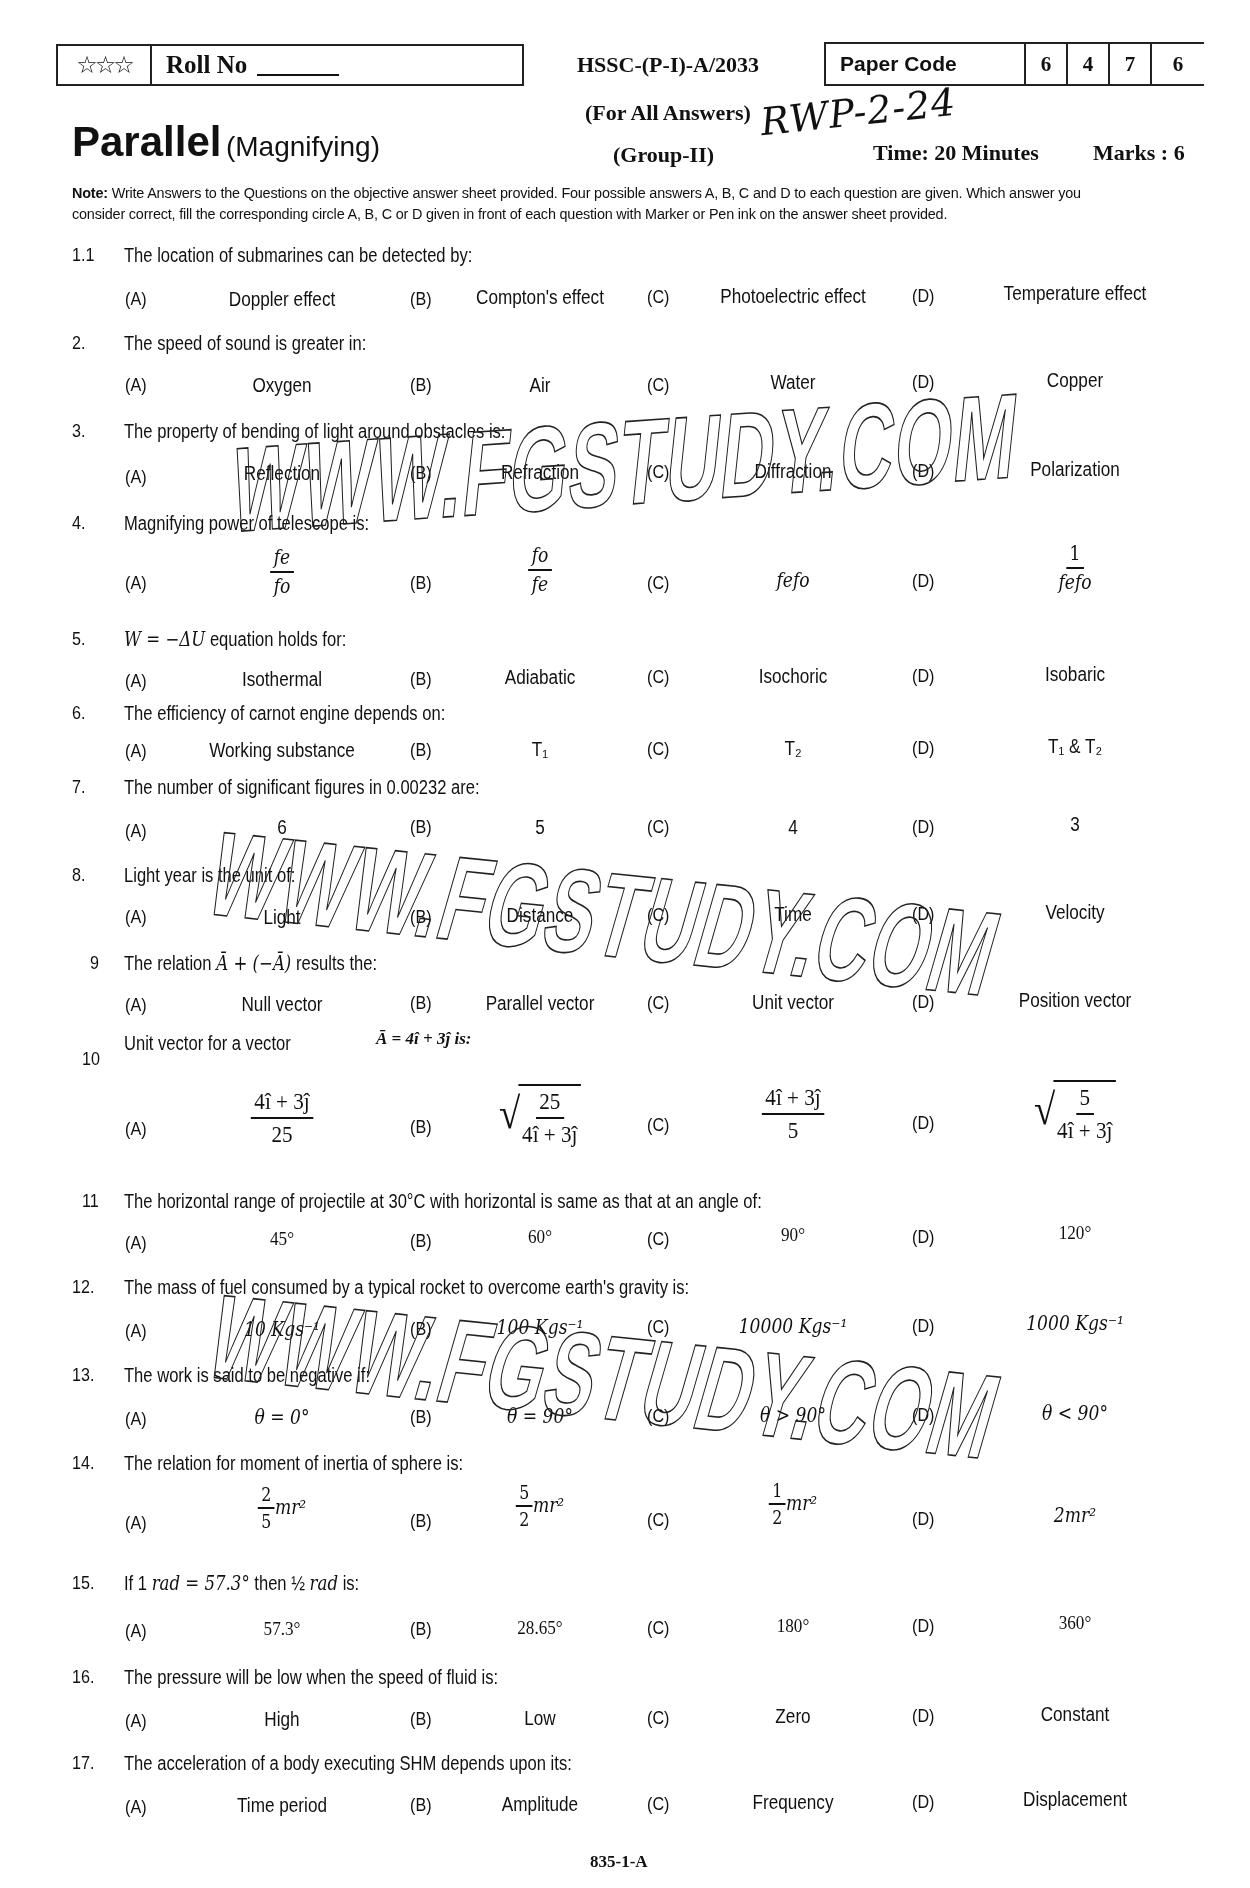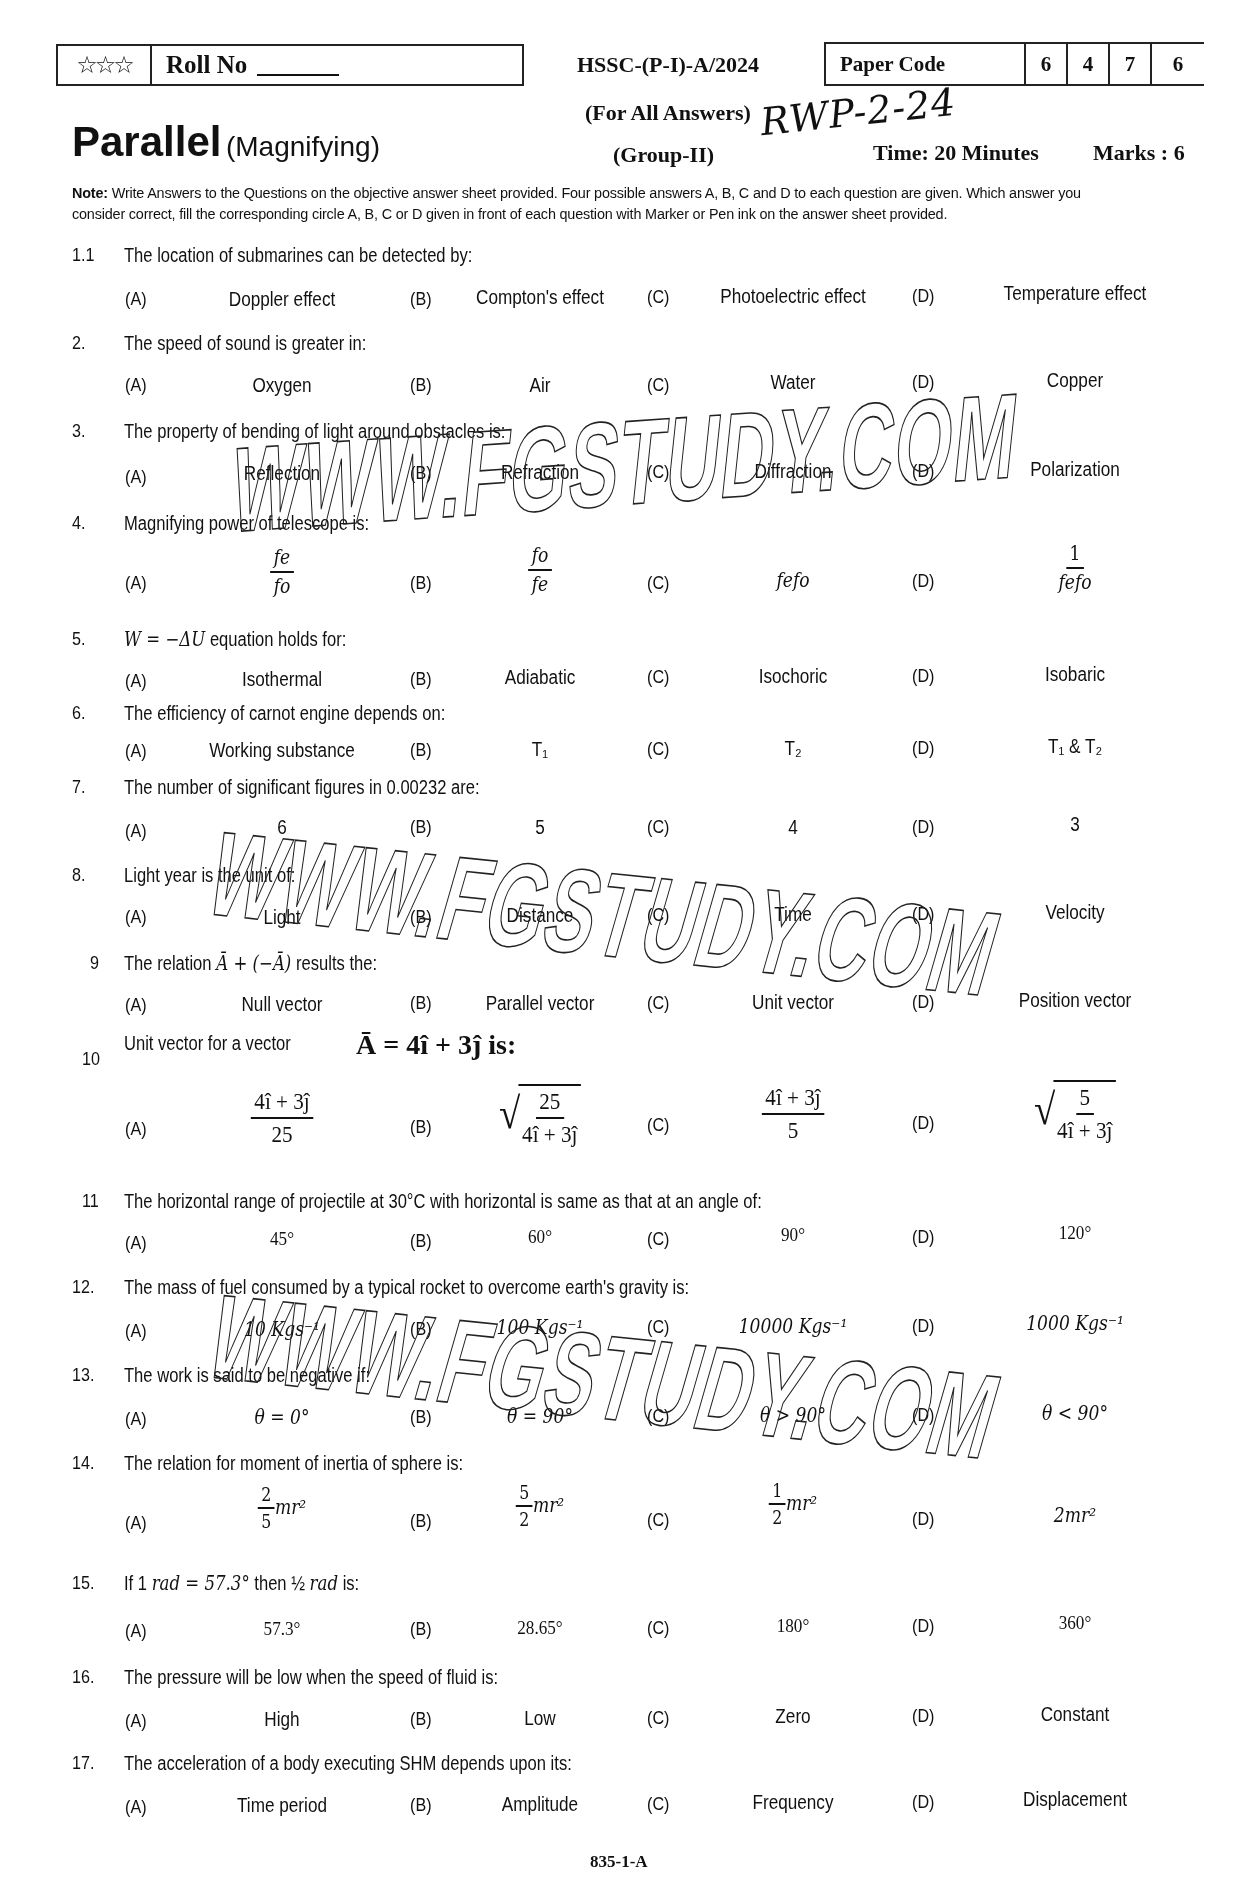--- a/index.html
+++ b/index.html
@@ -12,21 +12,21 @@
   .roll-box { left: 56px; top: 44px; width: 468px; height: 42px; border: 2px solid #222; display: flex; box-sizing: border-box; }
   .roll-stars { width: 92px; border-right: 2px solid #222; font-size: 24px; display: flex; align-items: center; justify-content: center; letter-spacing: -3px; }
   .roll-label { font-family: "Liberation Serif", serif; font-weight: bold; font-size: 25px; padding-left: 14px; display: flex; align-items: center; }
   .roll-line { display: inline-block; width: 82px; border-bottom: 2px solid #111; margin-left: 10px; height: 20px; }
 
   .hssc { left: 577px; top: 52px; font-family: "Liberation Serif", serif; font-weight: bold; font-size: 22px; }
   .sessions { left: 585px; top: 100px; font-family: "Liberation Serif", serif; font-weight: bold; font-size: 22px; }
   .group { left: 613px; top: 142px; font-family: "Liberation Serif", serif; font-weight: bold; font-size: 22px; }
 
   .code-box { left: 824px; top: 42px; height: 44px; display: flex; border: 2px solid #222; border-right: none; box-sizing: border-box; }
-  .code-label { width: 200px; font-family: Liberation Serif, serif; font-weight: bold; font-size: 21px; display: flex; align-items: center; padding-left: 14px; box-sizing: border-box; border-right: 2px solid #222; }
+  .code-label { width: 200px; font-family: Liberation Sans, sans-serif; font-weight: bold; font-size: 21px; display: flex; align-items: center; padding-left: 14px; box-sizing: border-box; border-right: 2px solid #222; }
   .code-digit { width: 40px; font-family: "Liberation Serif", serif; font-weight: bold; font-size: 21px; display: flex; align-items: center; justify-content: center; border-right: 2px solid #222; }
   .code-digit.last { border-right: none; width: 52px; }
 
   .handwritten { left: 760px; top: 90px; font-family: "DejaVu Serif", serif; font-style: italic; font-size: 38px; transform: rotate(-6deg); color: #111; letter-spacing: 1px; }
 
   .title { left: 72px; top: 118px; }
   .title-main { font-family: "Liberation Sans", sans-serif; font-weight: bold; font-size: 42px; }
   .title-sub { font-family: "Liberation Sans", sans-serif; font-size: 28px; }
 
   .time { left: 873px; top: 140px; font-family: "Liberation Serif", serif; font-weight: bold; font-size: 22px; }
@@ -62,21 +62,21 @@
 <body>
 
 <div class="abs roll-box">
   <div class="roll-stars">☆☆☆</div>
   <div class="roll-label">
     <span>Roll No</span>
     <span class="roll-line"></span>
   </div>
 </div>
 
-<div class="abs hssc">HSSC-(P-I)-A/2024</div>
+<div class="abs hssc">HSSC-(P-I)-A/2033</div>
 <div class="abs sessions">(For All Answers)</div>
 <div class="abs group">(Group-II)</div>
 
 <div class="abs code-box">
   <div class="code-label">Paper Code</div>
   <div class="code-digit">6</div>
   <div class="code-digit">4</div>
   <div class="code-digit">7</div>
   <div class="code-digit last">6</div>
 </div>
@@ -251,21 +251,21 @@
   <span class="opt-text tc" style="top:-3px">Unit vector</span>
   <span class="opt-letter ld" style="top:-3px">(D)</span>
   <span class="opt-text td" style="top:-5px">Position vector</span>
 </div>
 
 <div class="q-row" style="top:1032px">
   <span class="q-num" style="left:82px; top:16px">10</span>
   <span class="q-text">
     <span>Unit vector for a vector</span>
   </span>
-  <span class="abs serif" style="left:356px; top:-3px; font-size:28px; font-weight:bold;">Ā = 4î + 3ĵ  is:</span>
+  <span class="abs serif" style="left:376px; top:-3px; font-size:17px; font-weight:bold;font-style:italic;">Ā = 4î + 3ĵ  is:</span>
 </div>
 <div class="opt-row" style="top:1118px">
   <span class="opt-letter la">(A)</span>
   <span class="opt-text ta serif" style="top:-30px; font-size:24px">
     <span class="frac">
         <span class="num">4î + 3ĵ</span>
         <span class="den">25</span>
       </span>
   </span>
   <span class="opt-letter lb" style="top:-2px">(B)</span>

